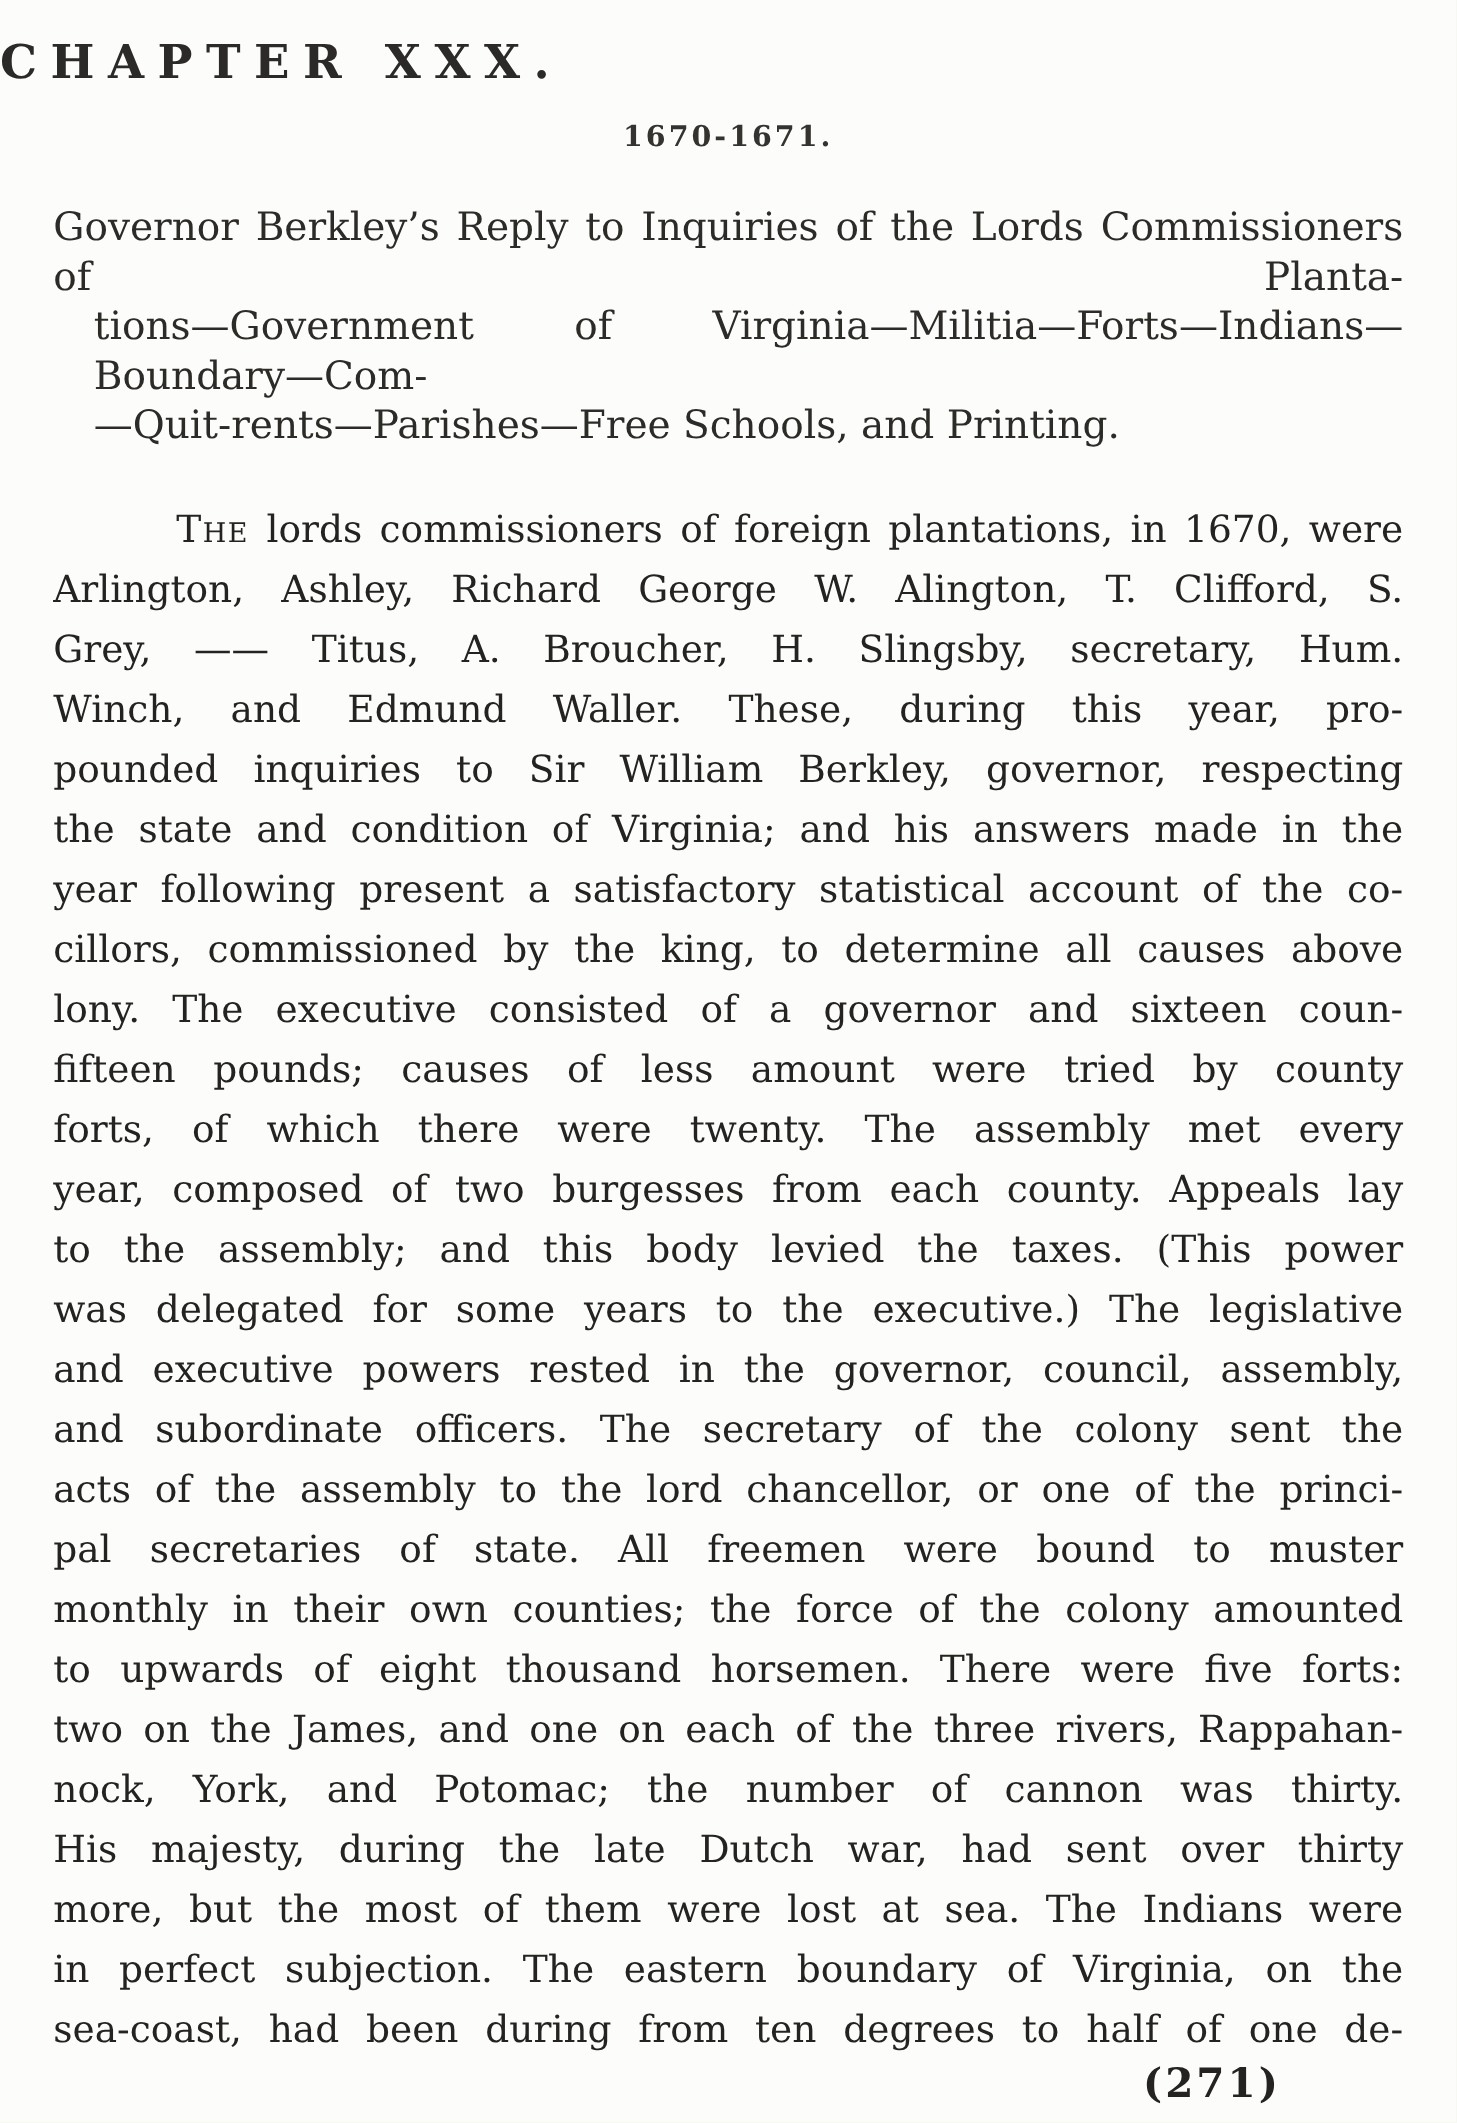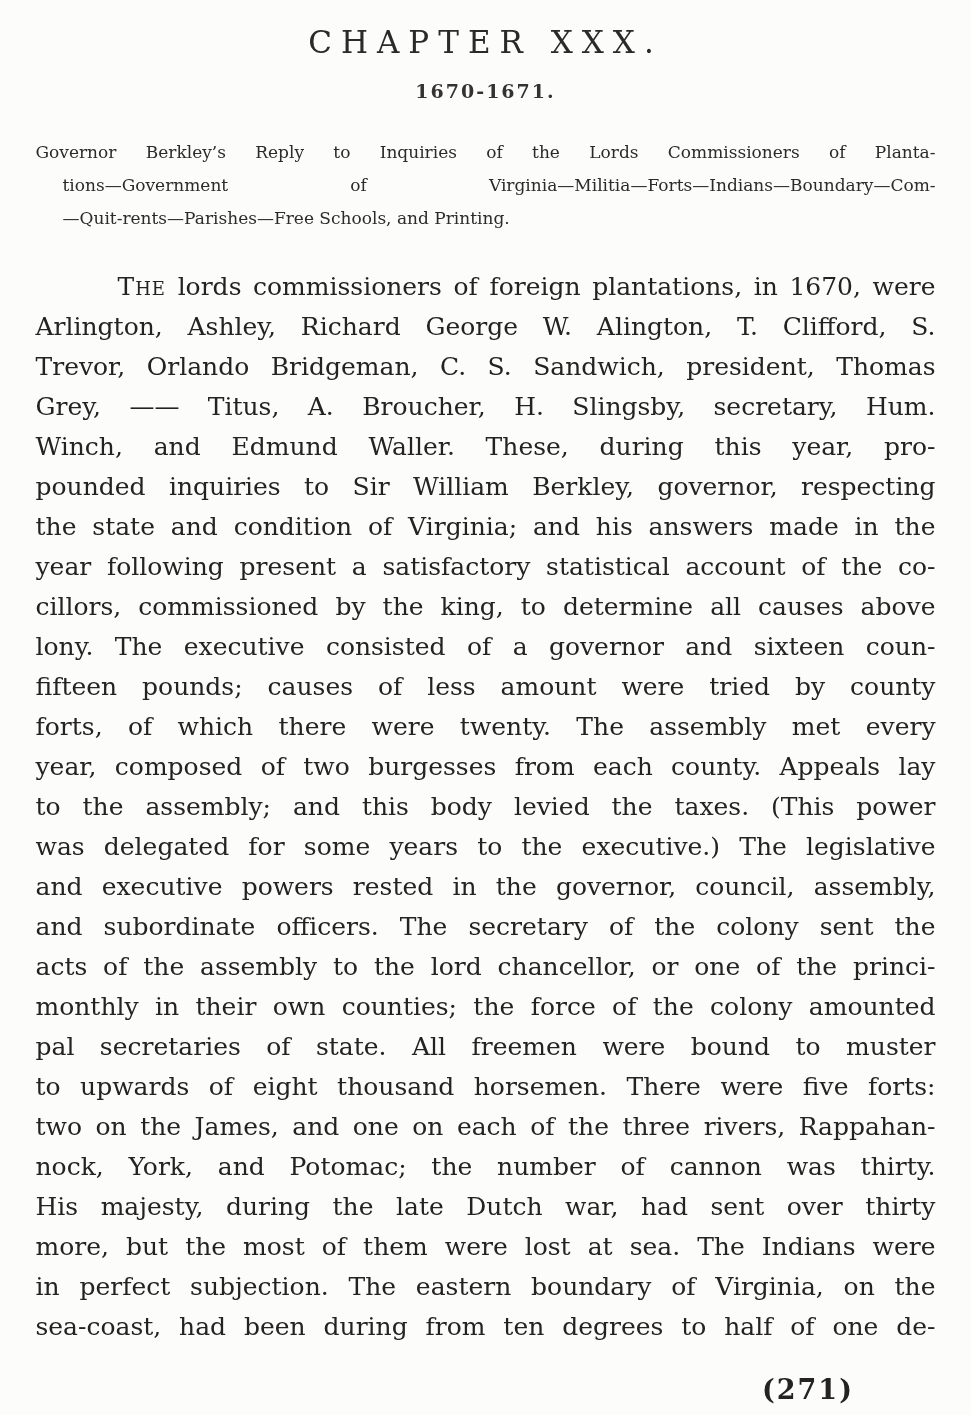--- a/index.html
+++ b/index.html
@@ -14,40 +14,40 @@
     height: 1415px;
     margin: 0 auto;
     background: #fcfcfa;
     color: #262523;
     font-family: "DejaVu Serif", serif;
     overflow: hidden;
   }
 
   .chapter-title {
     padding-top: 24px;
-    text-align: center;
+    text-align: left;
     font-size: 31px;
-    font-weight: normal;
+    font-weight: bold;
     letter-spacing: 9px;
     color: #2b2a28;
   }
 
   .date-range {
     margin-top: 20px;
     text-align: center;
     font-size: 19px;
     font-weight: bold;
     letter-spacing: 2px;
     color: #34332f;
   }
 
   .summary {
     margin: 34px auto 0;
     width: 900px;
-    font-size: 17px;
+    font-size: 26px;
     line-height: 33px;
     color: #2c2b28;
   }
   .summary .text-line {
     text-align: justify;
     text-align-last: justify;
   }
   .summary .text-line:not(:first-child) {
     padding-left: 27px;
   }
@@ -102,38 +102,37 @@
       <div class="text-line">—Quit-rents—Parishes—Free Schools, and Printing.</div>
     </div>
 
   <div class="body-text">
     <div class="text-line first-line">
       <span class="smallcaps-lead">The</span>
       <span>lords commissioners of foreign plantations, in 1670, were</span>
     </div>
     <div>
         <div class="text-line">Arlington, Ashley, Richard George W. Alington, T. Clifford, S.</div>
-        <div class="text-line">Trevor, Orlando Bridgeman, C. S. Sandwich, president, Thomas</div>
         <div class="text-line">Grey, —— Titus, A. Broucher, H. Slingsby, secretary, Hum.</div>
         <div class="text-line">Winch, and Edmund Waller.  These, during this year, pro-</div>
         <div class="text-line">pounded inquiries to Sir William Berkley, governor, respecting</div>
         <div class="text-line">the state and condition of Virginia; and his answers made in the</div>
         <div class="text-line">year following present a satisfactory statistical account of the co-</div>
         <div class="text-line">cillors, commissioned by the king, to determine all causes above</div>
         <div class="text-line">lony.  The executive consisted of a governor and sixteen coun-</div>
         <div class="text-line">fifteen pounds; causes of less amount were tried by county</div>
         <div class="text-line">forts, of which there were twenty.  The assembly met every</div>
         <div class="text-line">year, composed of two burgesses from each county.  Appeals lay</div>
         <div class="text-line">to the assembly; and this body levied the taxes.  (This power</div>
         <div class="text-line">was delegated for some years to the executive.)  The legislative</div>
         <div class="text-line">and executive powers rested in the governor, council, assembly,</div>
         <div class="text-line">and subordinate officers.  The secretary of the colony sent the</div>
         <div class="text-line">acts of the assembly to the lord chancellor, or one of the princi-</div>
+        <div class="text-line">pal secretaries of state.  All freemen were bound to muster</div>
         <div class="text-line">monthly in their own counties; the force of the colony amounted</div>
-        <div class="text-line">pal secretaries of state.  All freemen were bound to muster</div>
         <div class="text-line">to upwards of eight thousand horsemen.  There were five forts:</div>
         <div class="text-line">two on the James, and one on each of the three rivers, Rappahan-</div>
         <div class="text-line">nock, York, and Potomac; the number of cannon was thirty.</div>
         <div class="text-line">His majesty, during the late Dutch war, had sent over thirty</div>
         <div class="text-line">more, but the most of them were lost at sea.  The Indians were</div>
         <div class="text-line">in perfect subjection.  The eastern boundary of Virginia, on the</div>
         <div class="text-line">sea-coast, had been during from ten degrees to half of one de-</div>
       </div>
   </div>
 

